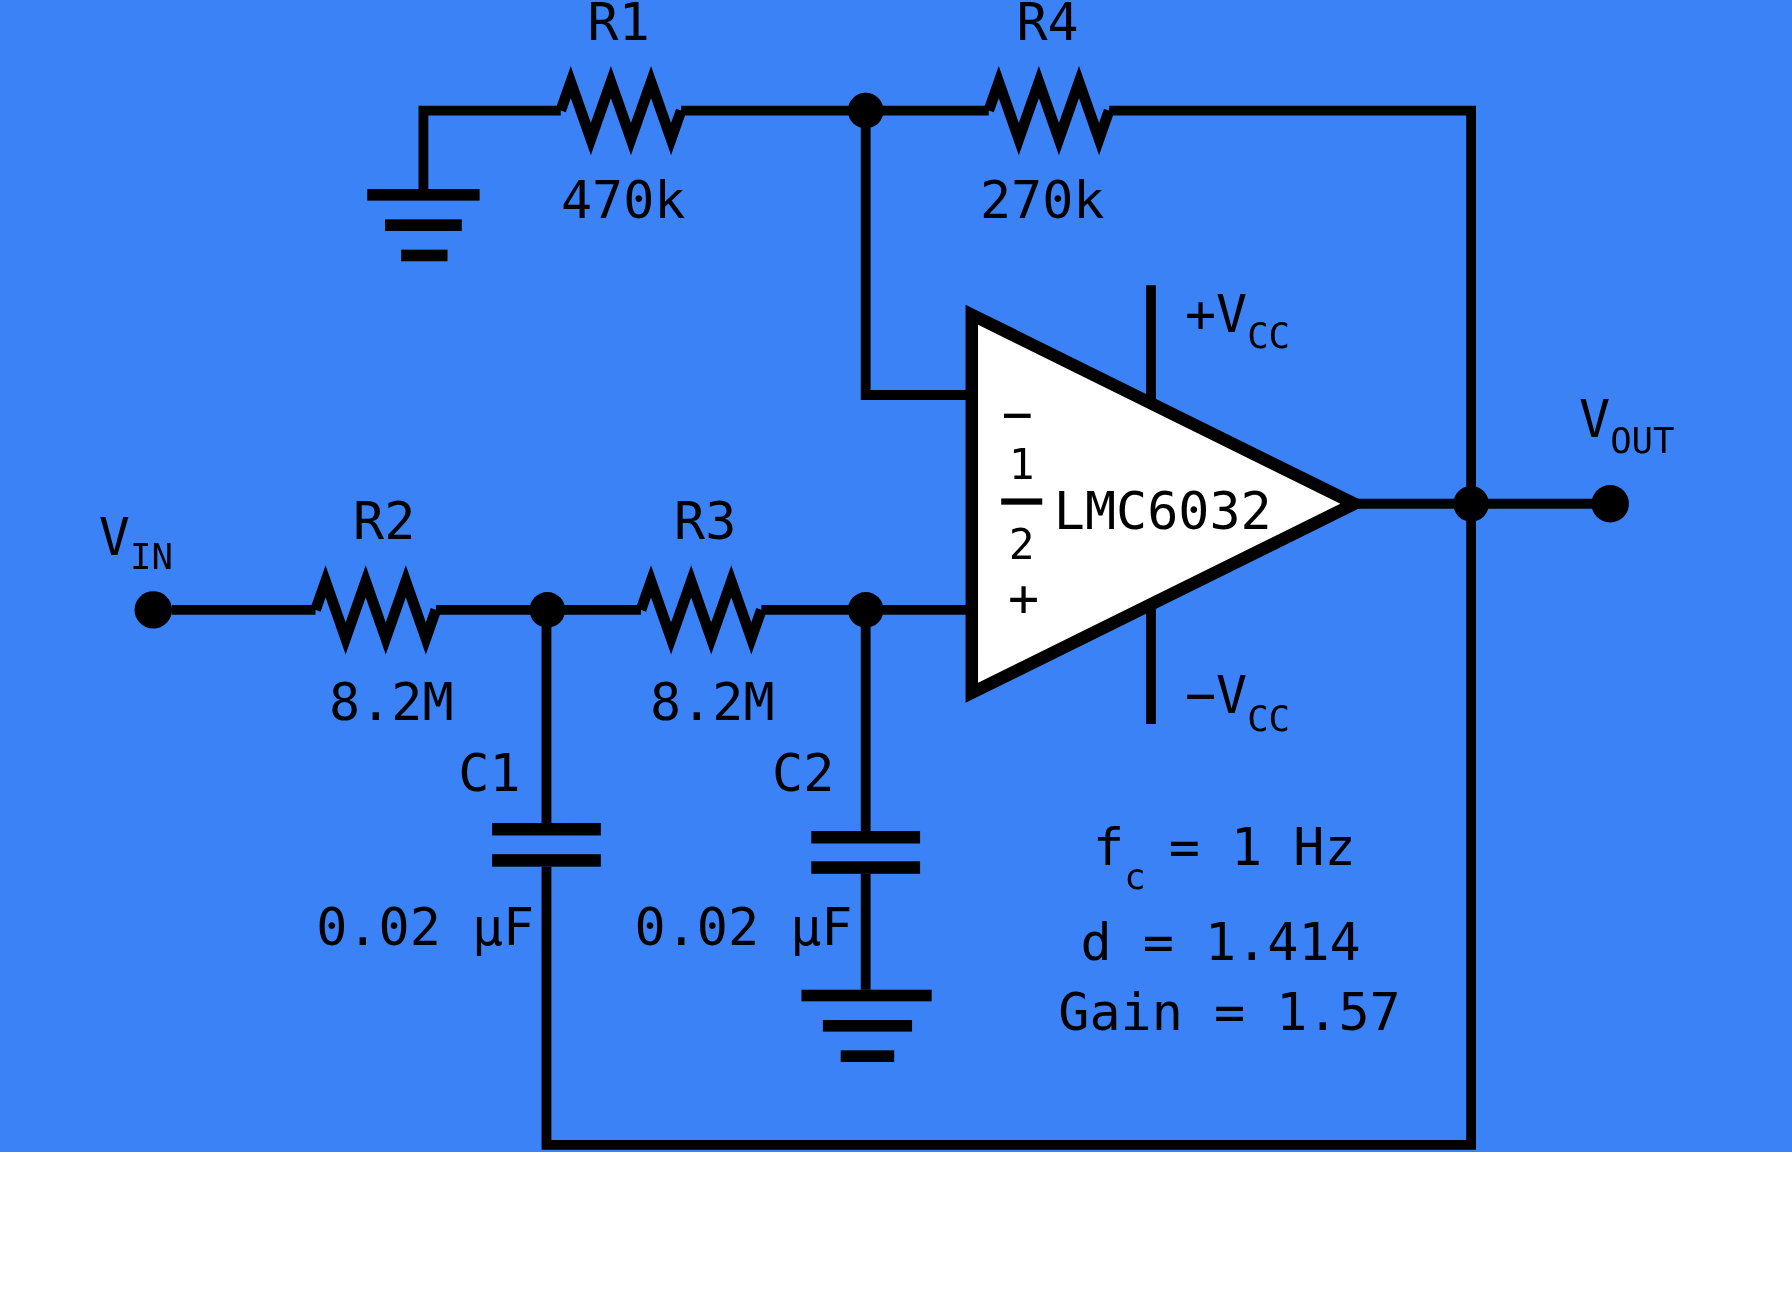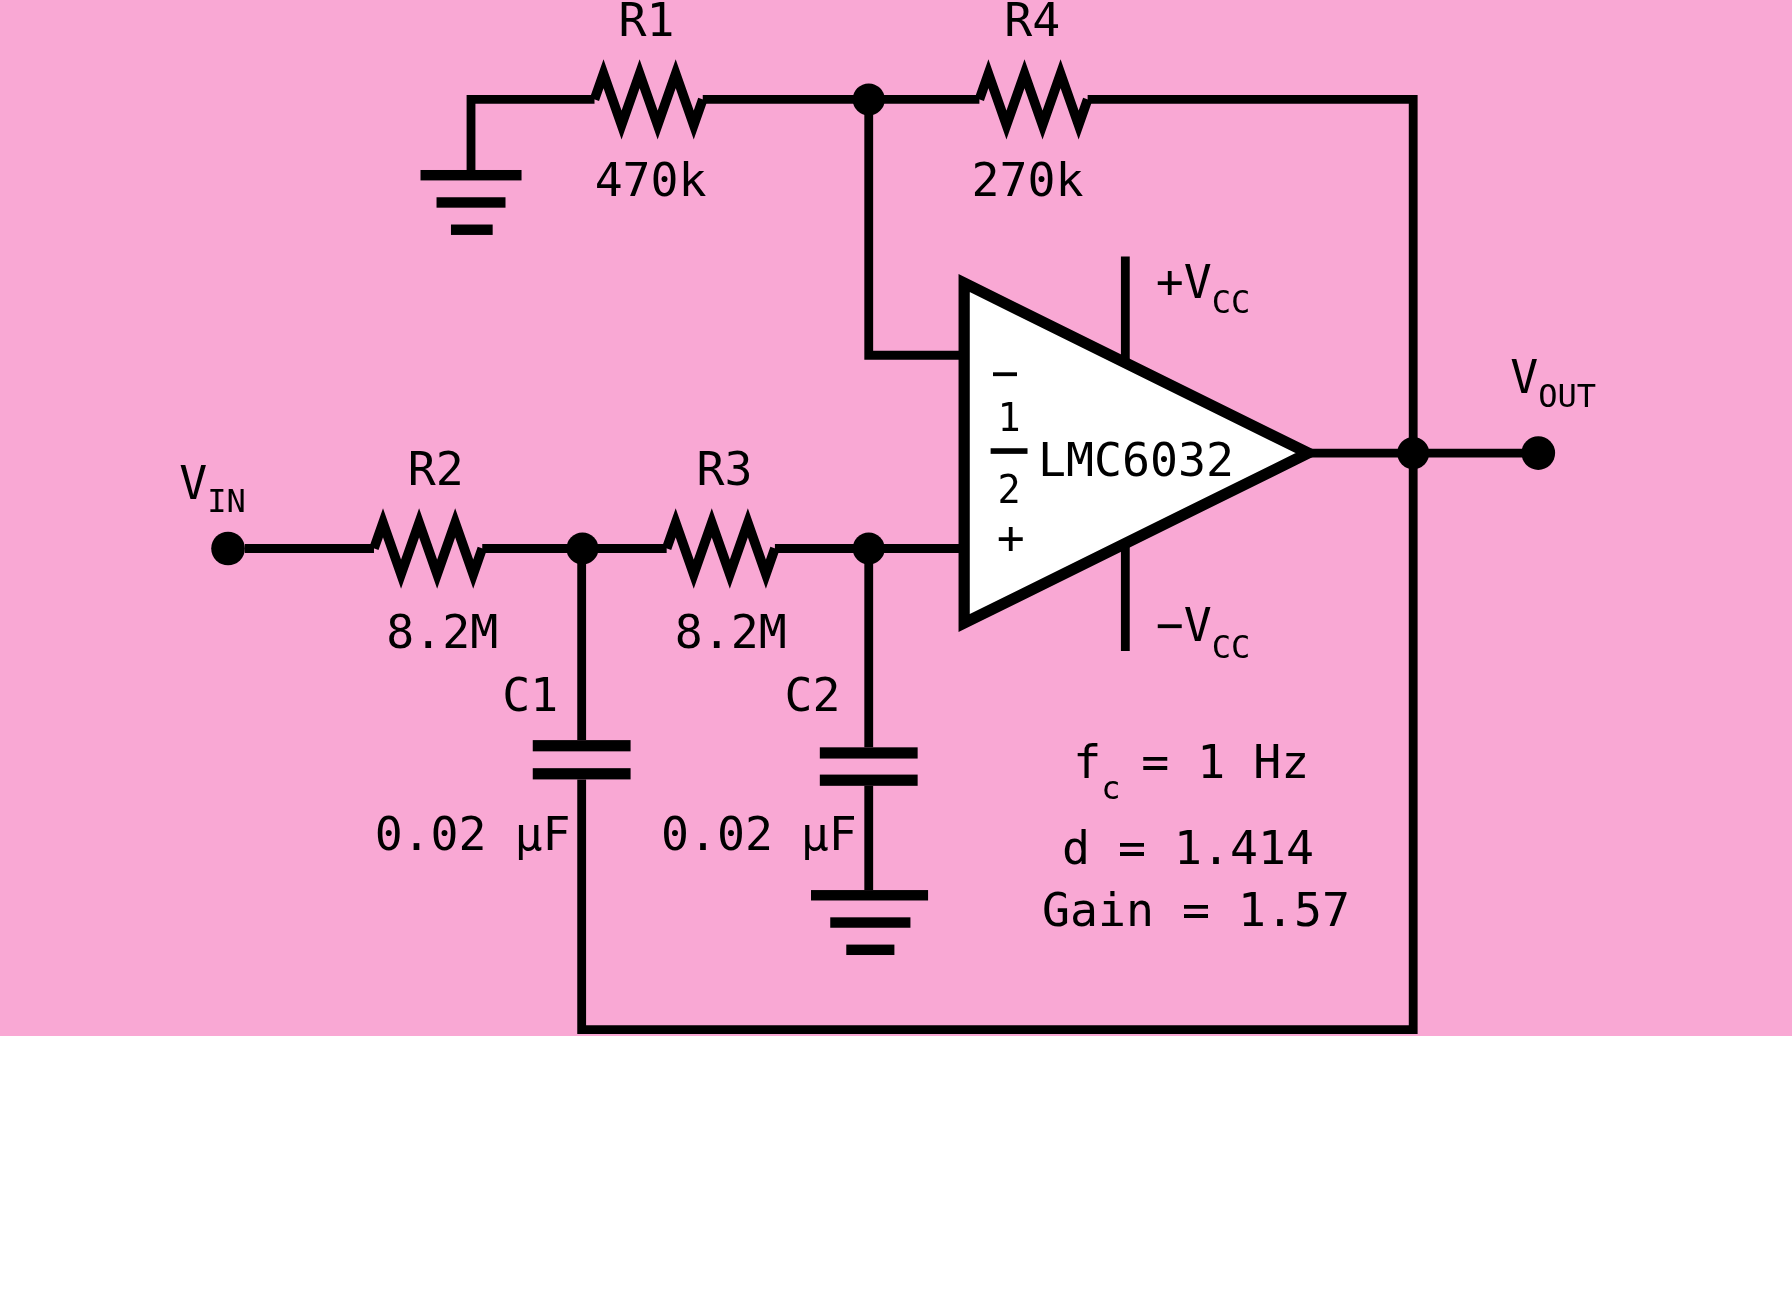--- a/index.html
+++ b/index.html
@@ -3,22 +3,22 @@
 <meta charset="utf-8">
 <style>
   html, body {
     margin: 0;
     padding: 0;
     background: #ffffff;
   }
   .canvas {
     position: relative;
     width: 1792px;
-    height: 1036px;
-    background: #f9a8d4;
+    height: 1152px;
+    background: #3b82f6;
     overflow: hidden;
   }
   svg {
     display: block;
     width: 100%;
     height: 100%;
   }
   .wire {
     stroke: #000000;
     stroke-width: 11;

